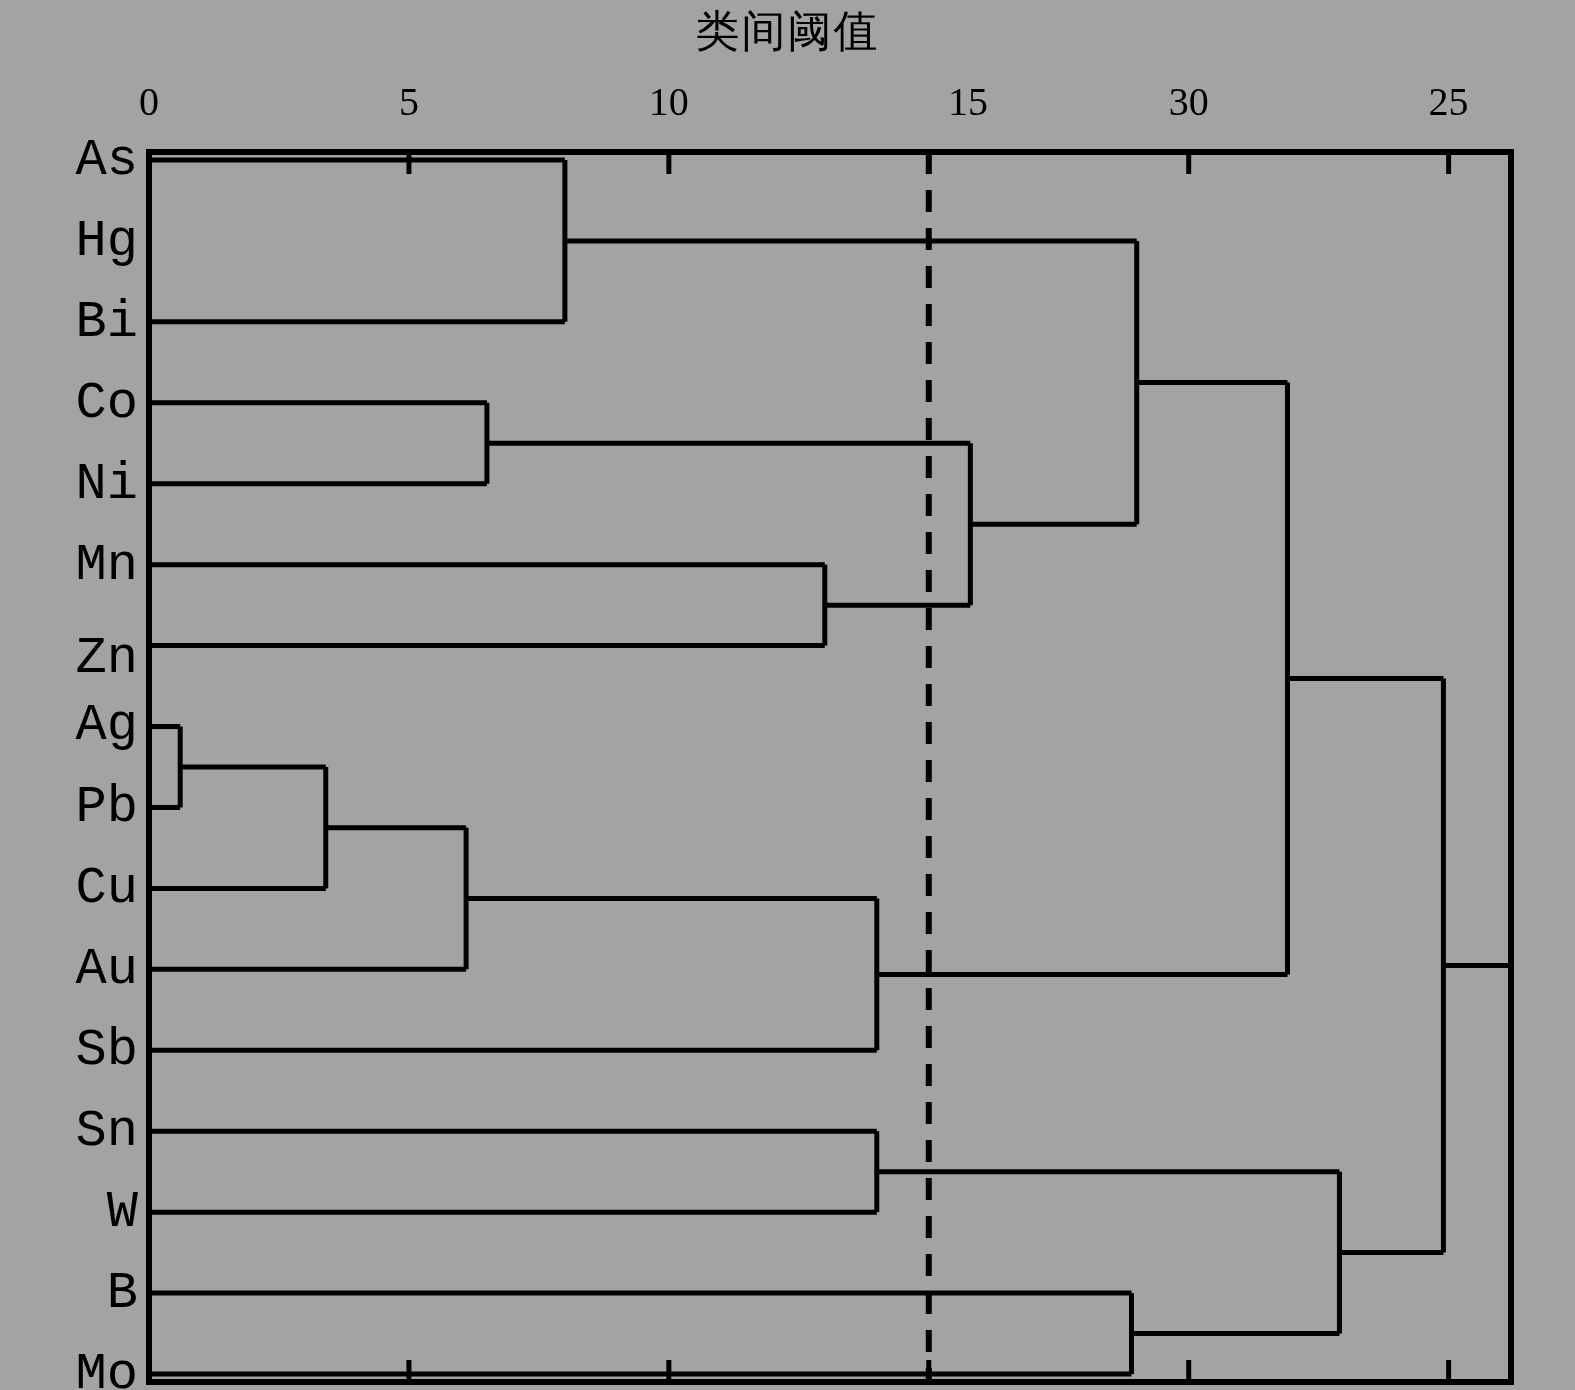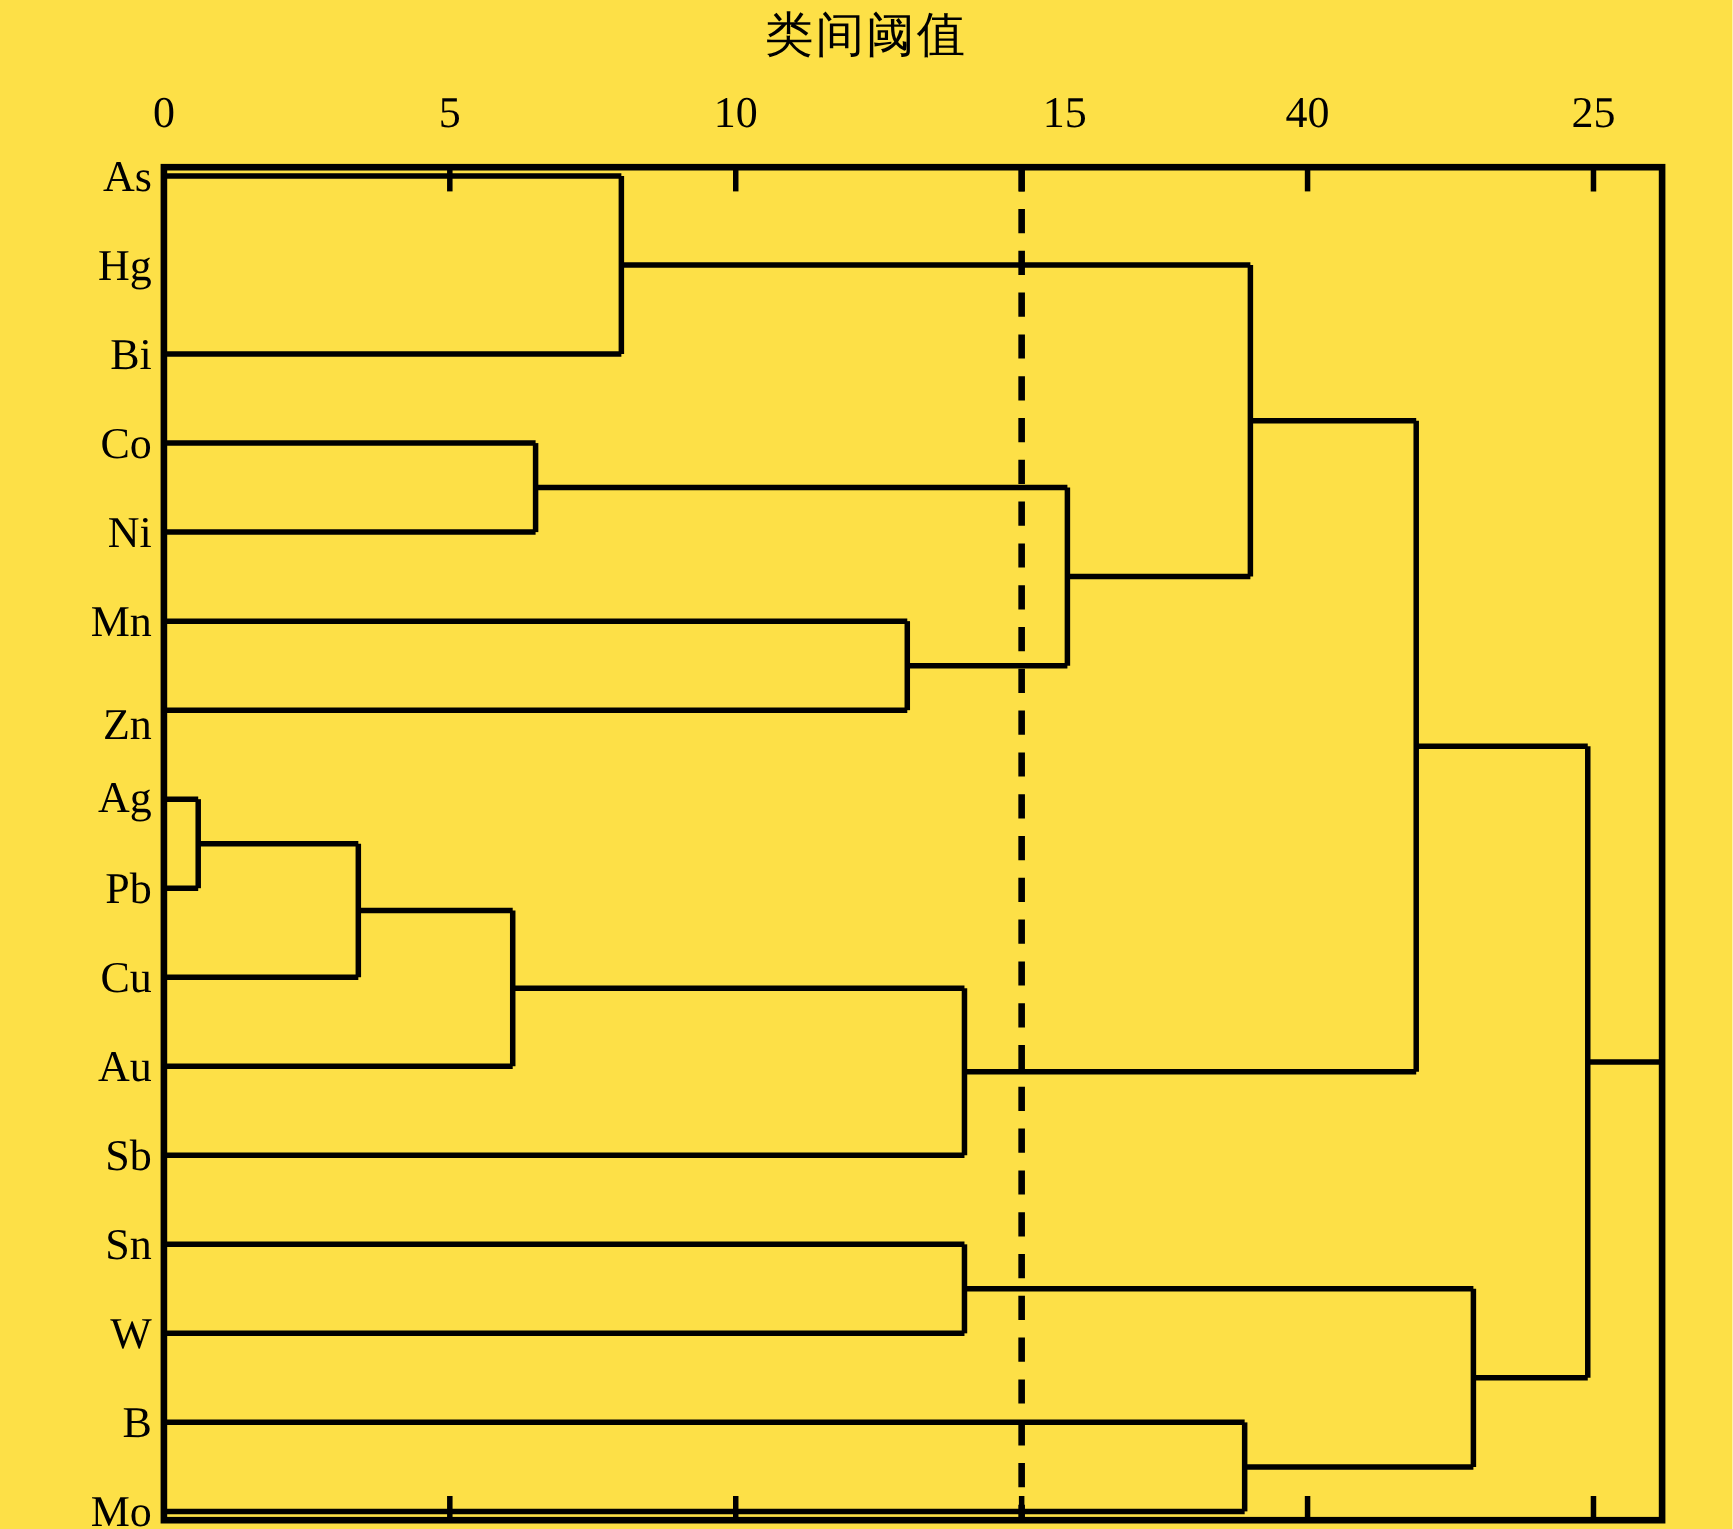--- a/index.html
+++ b/index.html
@@ -1,44 +1,44 @@
 <!DOCTYPE html>
 <html><head>
 <meta charset="utf-8">
 <style>
   html,body{margin:0;padding:0;background:#ffffff;}
   body{width:1575px;height:1390px;font-family:"Liberation Serif",serif;color:#000;}
-  #root{position:relative;width:1575px;height:1390px;overflow:hidden;background:#fde047;}
+  #root{position:relative;width:1575px;height:1390px;overflow:hidden;background:#a3a3a3;}
   #chart-title{
     position:absolute; left:0; top:2px; width:1575px; text-align:center;
     font-size:44px; font-family:"DejaVu Sans",sans-serif; color:#000; letter-spacing:2px;
   }
   #svg-layer{position:absolute;left:0;top:0;width:1575px;height:1390px;}
   .tick-label{
     position:absolute; font-size:40px; font-family:"Liberation Serif",serif;
     text-align:center; color:#000; transform:translateX(-50%); top:78px; white-space:nowrap;
   }
   .leaf-label{
-    position:absolute; font-size:40px; font-family:Liberation Serif, serif;
+    position:absolute; font-size:52px; font-family:Liberation Mono, monospace;
     text-align:right; color:#000; transform:translateY(-50%); right:1437px; white-space:nowrap;
   }
 </style>
 </head>
 <body>
 
 <div id="root">
 
   <div id="chart-title">类间阈值</div>
 
   <div id="tick-labels">
       <div class="tick-label" style="left: 149px;">0</div>
       <div class="tick-label" style="left: 408.924px;">5</div>
       <div class="tick-label" style="left: 668.847px;">10</div>
       <div class="tick-label" style="left: 968px;">15</div>
-      <div class="tick-label" style="left: 1188.69px;">40</div>
+      <div class="tick-label" style="left: 1188.69px;">30</div>
       <div class="tick-label" style="left: 1448.62px;">25</div>
     </div>
   <div id="leaf-labels">
       <div class="leaf-label" style="top: 160px;">As</div>
       <div class="leaf-label" style="top: 240.933px;">Hg</div>
       <div class="leaf-label" style="top: 321.867px;">Bi</div>
       <div class="leaf-label" style="top: 402.8px;">Co</div>
       <div class="leaf-label" style="top: 483.733px;">Ni</div>
       <div class="leaf-label" style="top: 564.667px;">Mn</div>
       <div class="leaf-label" style="top: 658px;">Zn</div>

